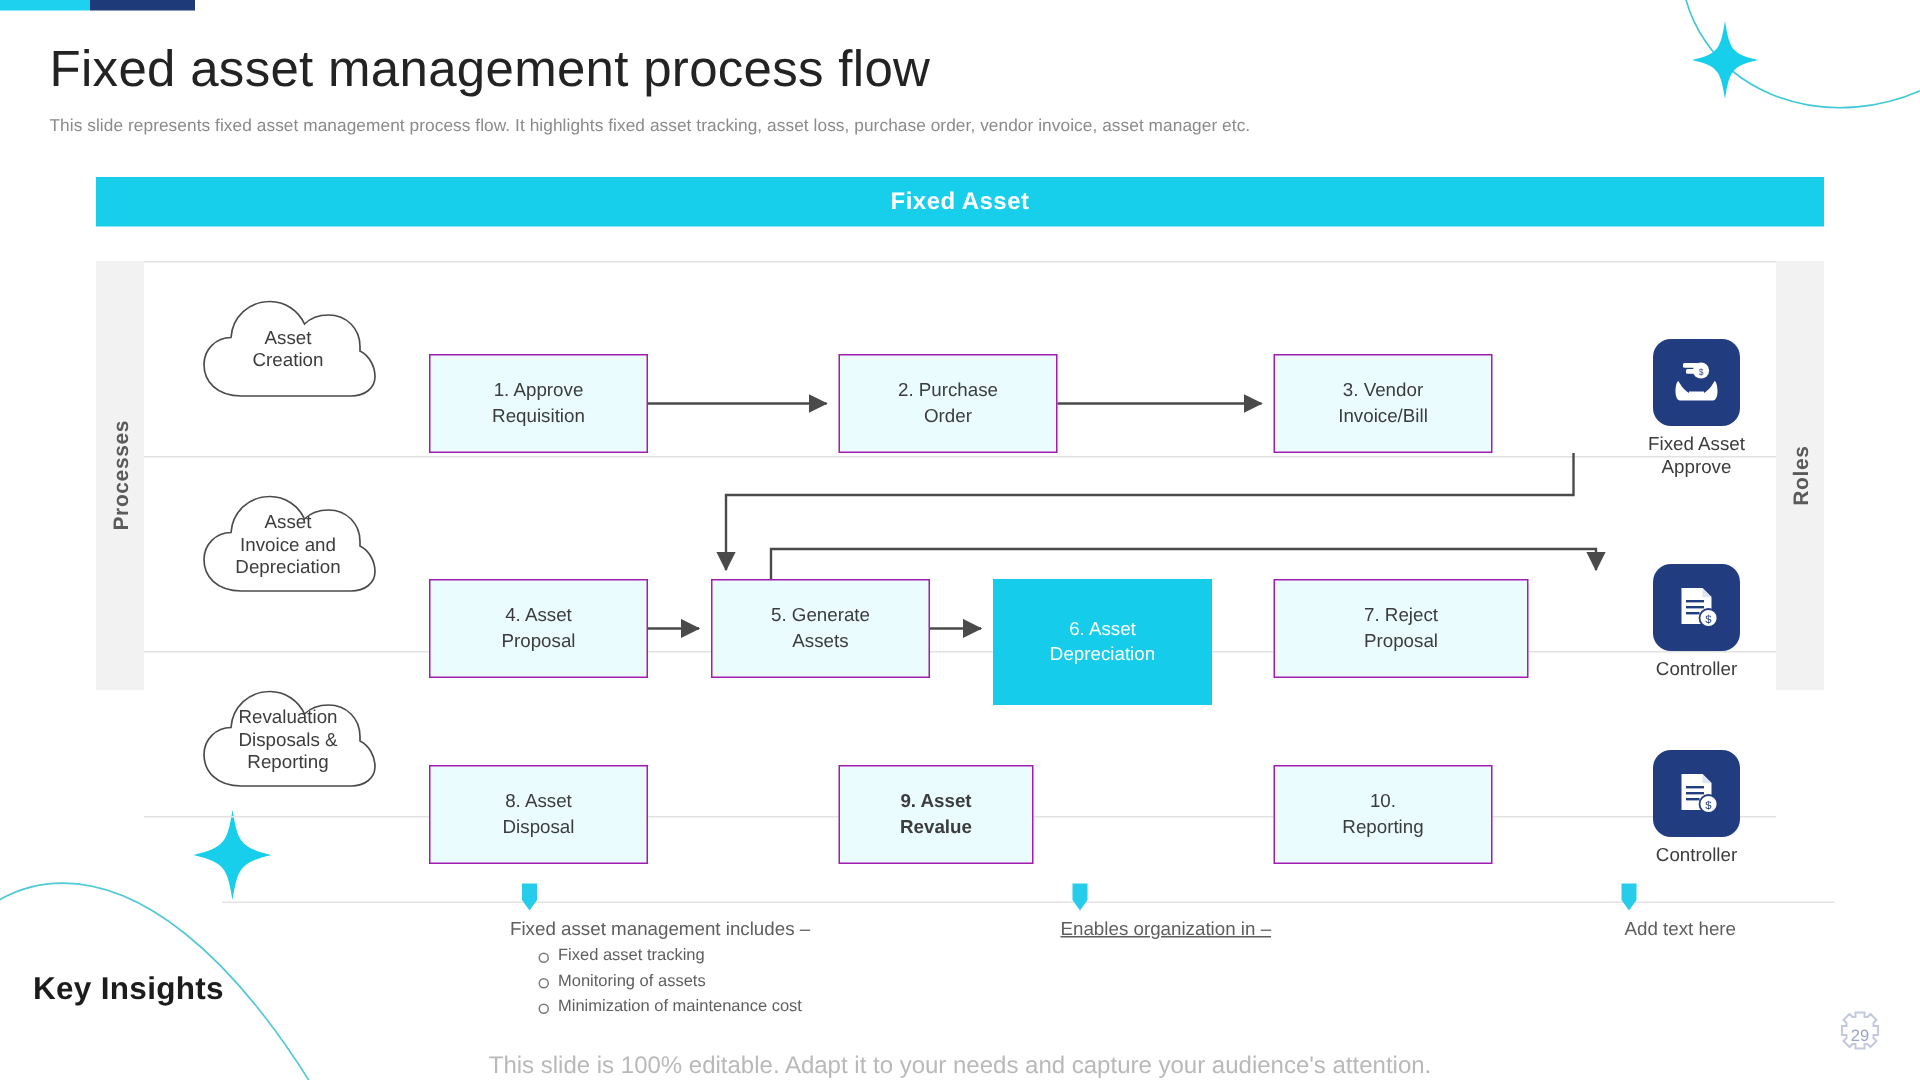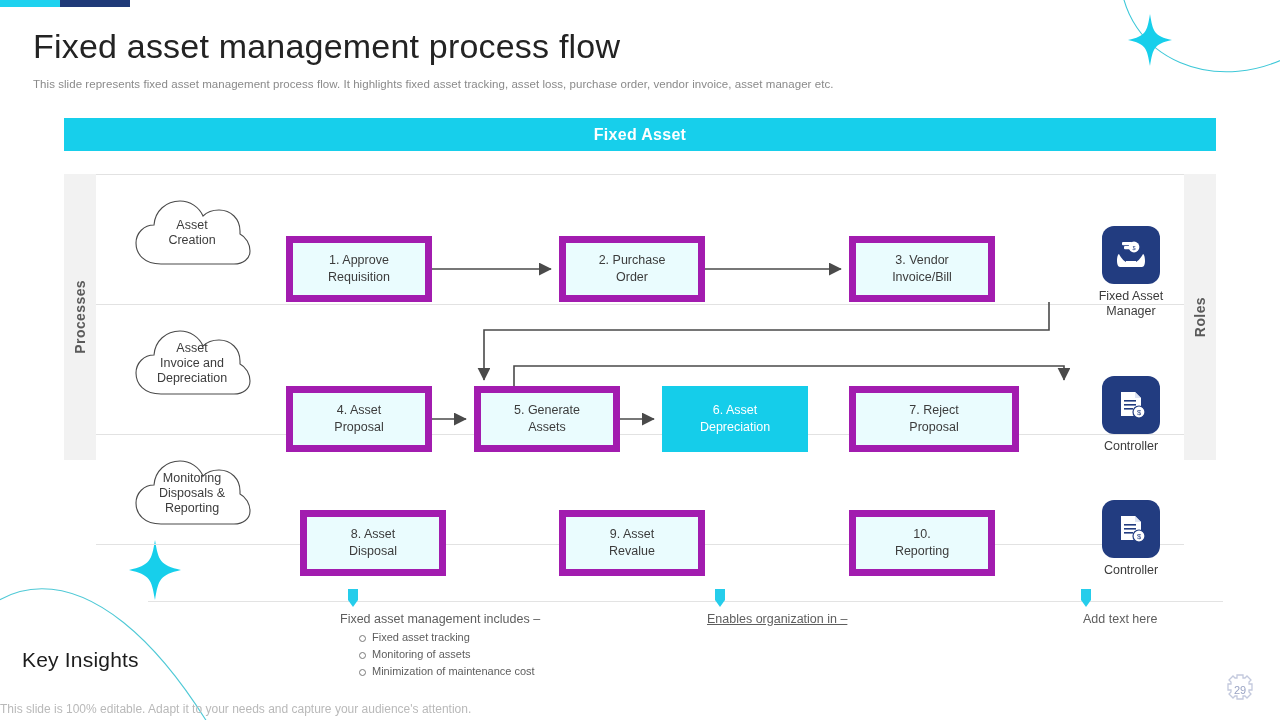--- a/index.html
+++ b/index.html
@@ -56,42 +56,42 @@
   .cloud svg{position:absolute;left:0;top:0;}
   .cloud .ctext{
     position:absolute;left:0;top:0;width:128px;height:78px;
     display:flex;align-items:center;justify-content:center;text-align:center;
     font-size:12.5px;line-height:15px;color:#3c3c3c;
   }
 
   
   .pbox{
     position:absolute;width:146px;height:66px;background:#eafcfe;
-    border:7px solid #a21caf;display:flex;align-items:center;justify-content:center;
+    border:1px solid #a21caf;display:flex;align-items:center;justify-content:center;
     text-align:center;font-size:12.5px;line-height:17px;color:#3c3c3c;
     box-sizing:border-box;
   }
   .pbox.hl{background:#15cdea;border-color:#15cdea;color:#ffffff;}
 
   
   .role{position:absolute;width:120px;text-align:center;}
   .role .ricon{
     width:58px;height:58px;border-radius:12px;background:#223c80;margin:0 auto;
     display:flex;align-items:center;justify-content:center;
   }
   .role .rlabel{
     margin-top:5px;font-size:12.5px;line-height:15px;color:#3c3c3c;
   }
 
   
   .conn{position:absolute;left:0;top:0;width:1152px;height:425px;pointer-events:none;}
 
   
   .ki-title{
-    position:absolute;left:22px;top:648px;font-size:21px;font-weight:normal;color:#1c1c1c;
+    position:absolute;left:22px;top:648px;font-size:21px;font-weight:bold;color:#1c1c1c;
     letter-spacing:.2px;
   }
   .ki-line{position:absolute;left:148px;top:601px;width:1075px;height:1px;background:#e3e3e3;}
   .insight{position:absolute;top:612px;font-size:12px;color:#5e5e5e;}
   .insight .ihead{font-size:12.5px;color:#5e5e5e;white-space:nowrap;}
   .insight ul{margin:3px 0 0 0;padding-left:32px;list-style:none;}
   .insight li{position:relative;font-size:11px;line-height:17px;color:#5e5e5e;white-space:nowrap;}
   .insight li:before{
     content:"";position:absolute;left:-13px;top:6px;width:5px;height:5px;
     border:1px solid #7a7a7a;border-radius:50%;
@@ -99,22 +99,22 @@
   .pin{position:absolute;width:12px;height:20px;}
   .pin .pin-sq{width:10px;height:11px;background:#25cdeb;margin:0 auto;}
   .pin .pin-tri{
     width:0;height:0;margin:0 auto;
     border-left:5px solid transparent;border-right:5px solid transparent;
     border-top:7px solid #25cdeb;
   }
 
   
   .footer{
-    position:absolute;left:0;top:702px;width:1280px;text-align:left;
-    font-size:12px;color:#b9b9b9;
+    position:absolute;left:0;top:702px;width:1280px;text-align:center;
+    font-size:16px;color:#b9b9b9;
   }
   .pagenum{position:absolute;right:18px;bottom:10px;width:44px;height:40px;}
 </style>
 </head>
 <body>
 
 <div class="slide">
 
   <div class="bar-cyan"></div>
   <div class="bar-navy"></div>
@@ -196,21 +196,21 @@
             <text x="21" y="13" font-size="6" fill="#223c80" text-anchor="middle" font-family="'Liberation Sans',sans-serif">$</text>
             <rect x="9" y="5" width="10" height="3.2" rx="1" fill="#ffffff"></rect>
             <rect x="11" y="9" width="9" height="3.2" rx="1" fill="#ffffff"></rect>
             <path d="M6 17 C6 17 9 23 13 25 L13 30 L7 30 C5 30 4 27 4 24 C4 20 5 17 6 17 Z" fill="#ffffff"></path>
             <path d="M30 17 C30 17 27 23 23 25 L23 30 L29 30 C31 30 32 27 32 24 C32 20 31 17 30 17 Z" fill="#ffffff"></path>
             <rect x="13" y="24" width="10" height="6" fill="#ffffff"></rect>
           </svg>
         </div>
         <div class="rlabel">
           <div>Fixed Asset</div>
-          <div>Manager</div>
+          <div>Approve</div>
         </div>
       </div>
 
       <div class="cloud" style="left:32px;top:150px;">
         <svg viewBox="0 0 128 78" width="128" height="78">
           <path d="M33 70 C16 70 8 60 8 49 C8 39 16 31 26 31 C27 17 38 7 52 7 C62 7 71 13 75 22
                    C79 18 85 16 91 16 C103 16 112 25 112 37 C112 38 112 39 112 40
                    C118 43 122 50 122 57 C122 65 115 70 106 70 Z" fill="#ffffff" stroke="#4a4a4a" stroke-width="1.1"></path>
         </svg>
         <div class="ctext">
@@ -229,21 +229,21 @@
         </div>
       </div>
 
       <div class="pbox" style="left:378px;top:212px;width:146px;height:66px;">
         <div>
           <div>5. Generate</div>
           <div>Assets</div>
         </div>
       </div>
 
-      <div class="pbox hl" style="left:566px;top:212px;width:146px;height:66px;">
+      <div class="pbox hl" style="left:566px;top:212px;width:146px;height:84px;">
         <div>
           <div>6. Asset</div>
           <div>Depreciation</div>
         </div>
       </div>
 
       <div class="pbox" style="left:753px;top:212px;width:170px;height:66px;">
         <div>
           <div>7. Reject</div>
           <div>Proposal</div>
@@ -268,35 +268,35 @@
       </div>
 
       <div class="cloud" style="left:32px;top:280px;">
         <svg viewBox="0 0 128 78" width="128" height="78">
           <path d="M33 70 C16 70 8 60 8 49 C8 39 16 31 26 31 C27 17 38 7 52 7 C62 7 71 13 75 22
                    C79 18 85 16 91 16 C103 16 112 25 112 37 C112 38 112 39 112 40
                    C118 43 122 50 122 57 C122 65 115 70 106 70 Z" fill="#ffffff" stroke="#4a4a4a" stroke-width="1.1"></path>
         </svg>
         <div class="ctext">
           <div>
-            <div>Monitoring</div>
+            <div>Revaluation</div>
             <div>Disposals &amp;</div>
             <div>Reporting</div>
           </div>
         </div>
       </div>
 
-      <div class="pbox" style="left:204px;top:336px;width:146px;height:66px;">
+      <div class="pbox" style="left:190px;top:336px;width:146px;height:66px;">
         <div>
           <div>8. Asset</div>
           <div>Disposal</div>
         </div>
       </div>
 
-      <div class="pbox" style="left:463px;top:336px;width:146px;height:66px;">
+      <div class="pbox" style="left:463px;top:336px;width:130px;height:66px;font-weight:bold;">
         <div>
           <div>9. Asset</div>
           <div>Revalue</div>
         </div>
       </div>
 
       <div class="pbox" style="left:753px;top:336px;width:146px;height:66px;">
         <div>
           <div>10.</div>
           <div>Reporting</div>

